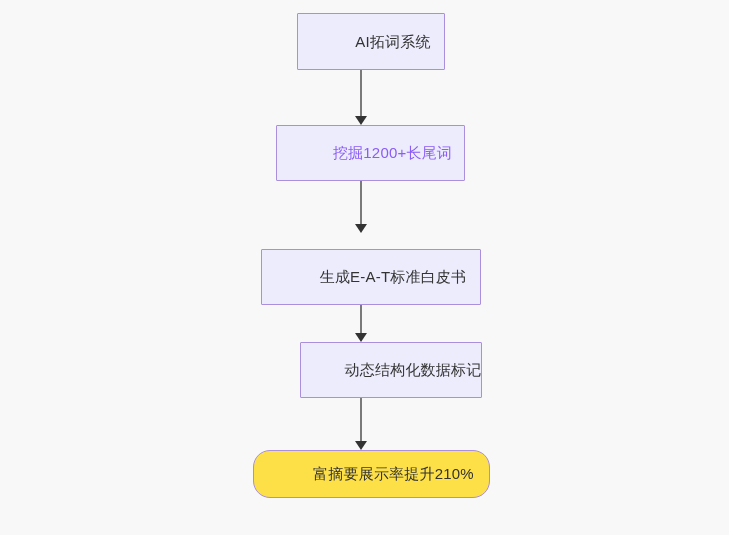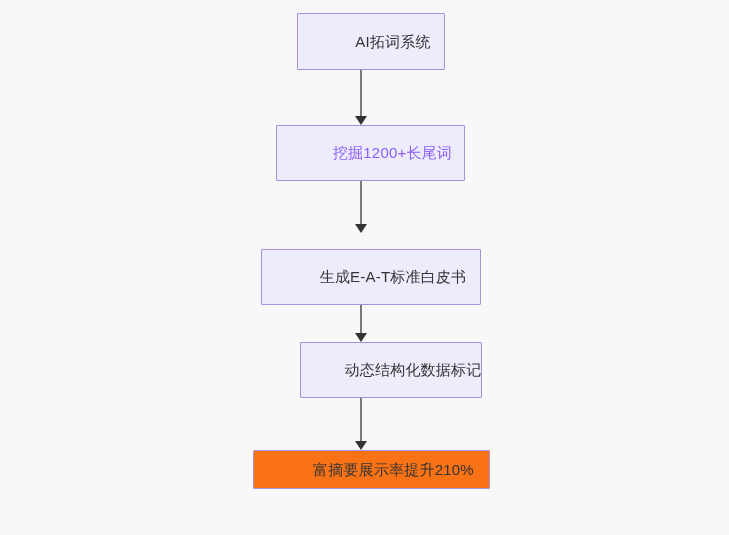--- a/index.html
+++ b/index.html
@@ -87,17 +87,17 @@
   </div>
   <div class="node" id="node-1" style="left: 276px; top: 125px; width: 189px; height: 56px; background: rgb(236, 236, 253); border-color: rgb(169, 143, 220); color: #8b5cf6;">
     <span class="node-label">挖掘1200+长尾词</span>
   </div>
   <div class="node" id="node-2" style="left: 261px; top: 233px; width: 220px; height: 56px; background: rgb(236, 236, 253); border-color: rgb(169, 143, 220); color: rgb(51, 51, 51); margin-top: 16px;">
     <span class="node-label">生成E-A-T标准白皮书</span>
   </div>
   <div class="node" id="node-3" style="left: 264px; top: 342px; width: 182px; height: 56px; background: rgb(236, 236, 253); border-color: rgb(169, 143, 220); color: rgb(51, 51, 51); margin-left: 36px;">
     <span class="node-label">动态结构化数据标记</span>
   </div>
-  <div class="node" id="node-4" style="left: 253px; top: 450px; width: 237px; height: 39px; background: #f97316; border-color: rgb(169, 143, 220); color: rgb(51, 51, 51);">
+  <div class="node" id="node-4" style="left: 253px; top: 450px; width: 237px; height: 48px; background: #fde047; border-color: rgb(169, 143, 220); color: rgb(51, 51, 51); border-radius: 17px;">
     <span class="node-label">富摘要展示率提升210%</span>
   </div>
 
 </div>
 
 </body></html>

